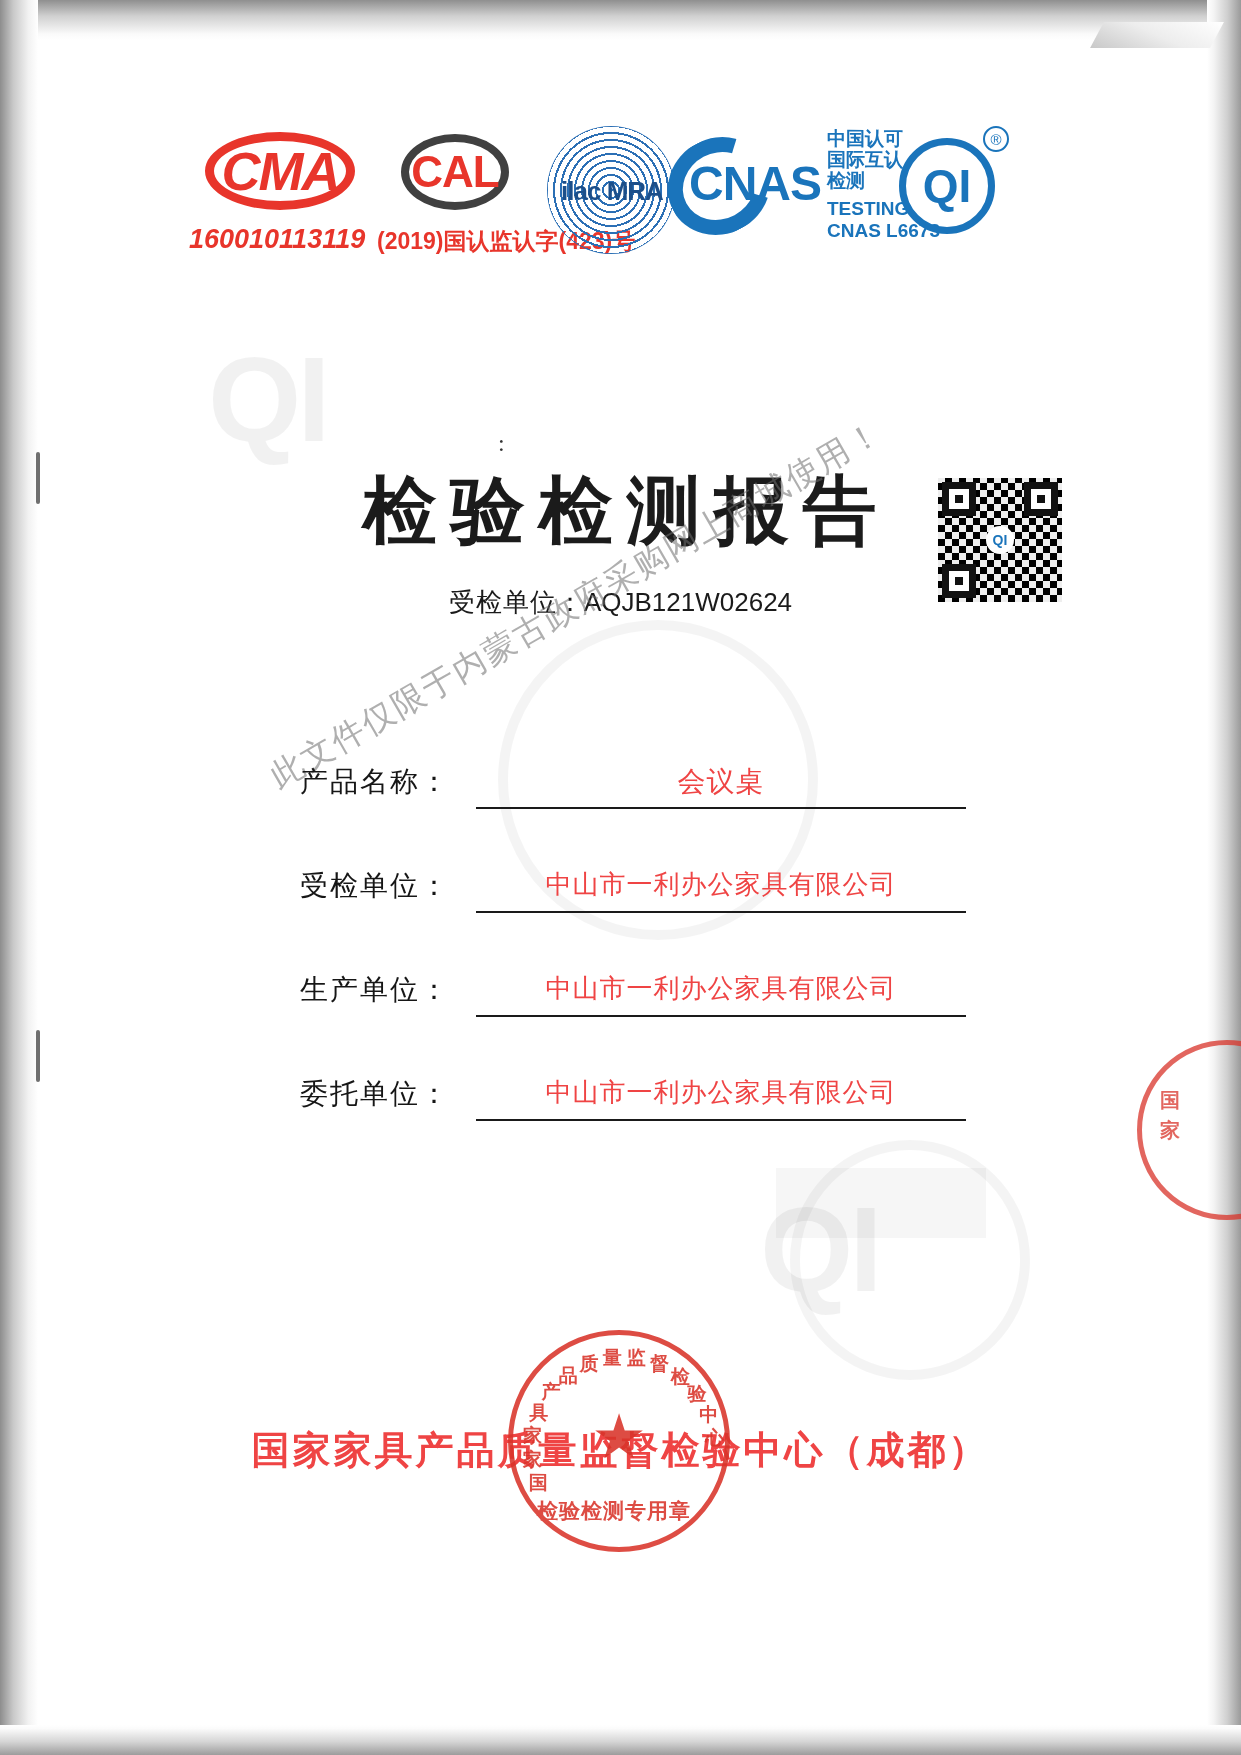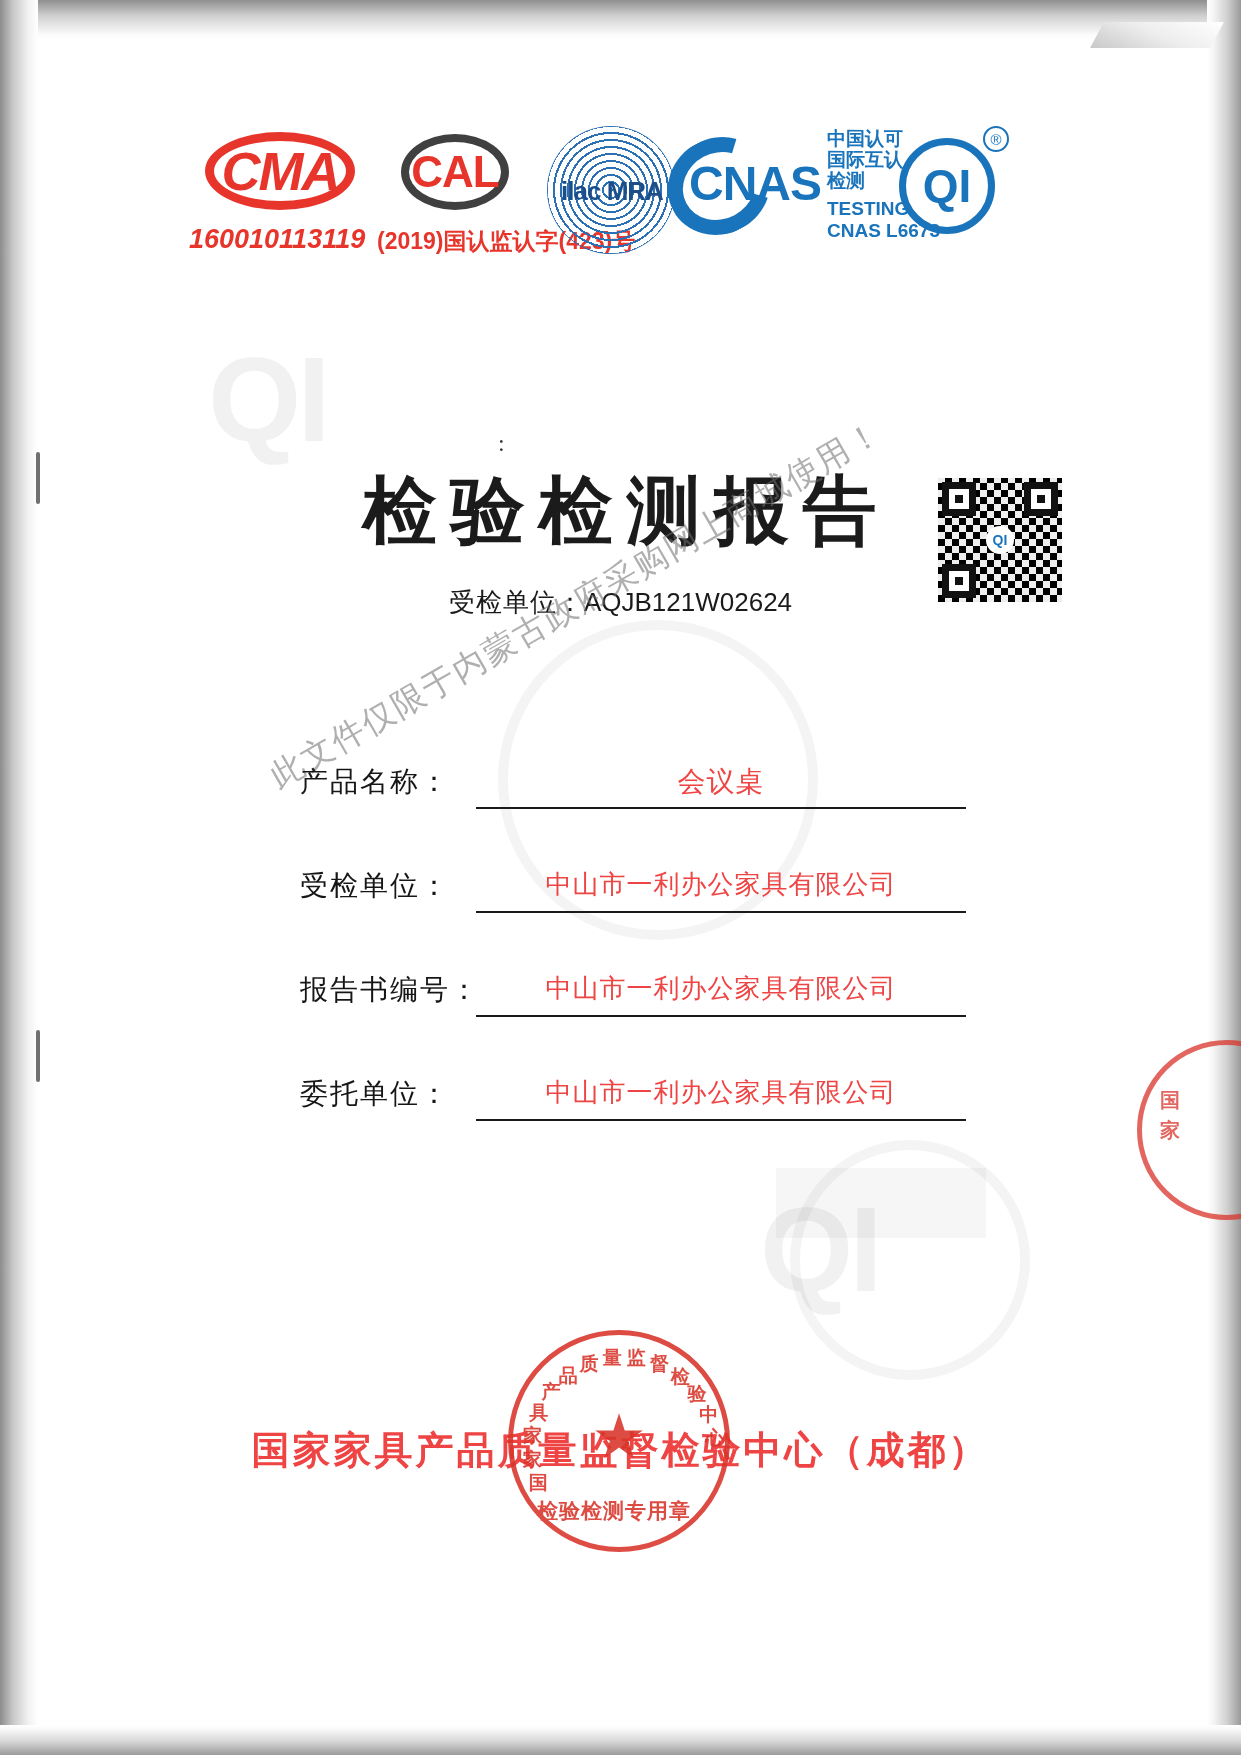--- a/index.html
+++ b/index.html
@@ -510,21 +510,21 @@
       <div class="field-line"></div>
     </div>
 
     <div class="field-row">
       <div class="field-label">受检单位：</div>
       <div class="field-value small">中山市一利办公家具有限公司</div>
       <div class="field-line"></div>
     </div>
 
     <div class="field-row">
-      <div class="field-label">报告书编号：</div>
+      <div class="field-label">生产单位：</div>
       <div class="field-value small">中山市一利办公家具有限公司</div>
       <div class="field-line"></div>
     </div>
 
     <div class="field-row">
       <div class="field-label">委托单位：</div>
       <div class="field-value small">中山市一利办公家具有限公司</div>
       <div class="field-line"></div>
     </div>
 

